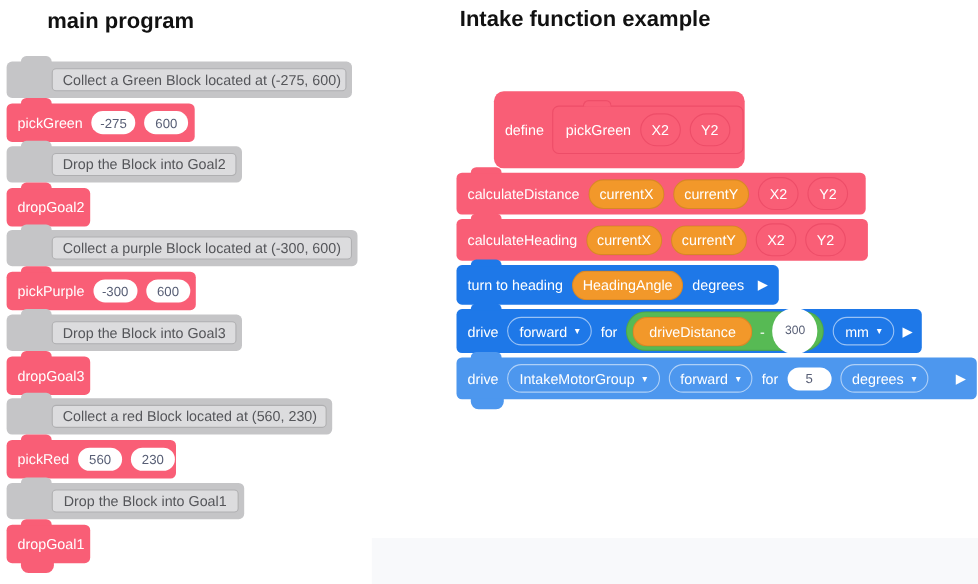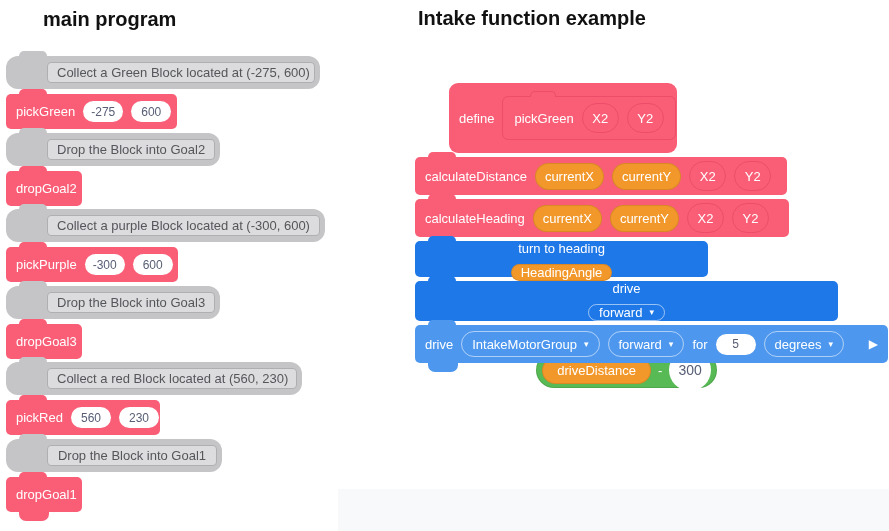--- a/index.html
+++ b/index.html
@@ -17,23 +17,23 @@
   }
   .bump{
     position:absolute;top:-5px;left:13px;width:28px;height:6px;
     background:inherit;border-radius:5px 5px 0 0;
   }
   .tail{
     position:absolute;bottom:-9px;left:13px;width:30px;height:10px;
     background:inherit;border-radius:0 0 7px 7px;
   }
   .pink{background:var(--pink);}
-  .blue{background:var(--blue);flex-direction:column;}
+  .blue{background:var(--blue);}
   .lightblue{background:var(--light_blue);}
-  .grayblock{background:var(--gray_block);padding:0 5px 0 41px;border-radius:12px;}
+  .grayblock{background:var(--gray_block);padding:0 5px 0 41px;}
   .comment-field{
     flex:1;background:var(--gray_field);border:1px solid var(--gray_field_border);
     border-radius:4px;color:var(--comment_text);font-size:13px;
     padding:2px 9px;text-align:center;overflow:hidden;
   }
   .pill{
     border-radius:999px;display:inline-flex;align-items:center;justify-content:center;
     box-sizing:border-box;padding:0 9px;font-size:12px;
   }
   .pill.white{background:#fff;color:var(--oval_text);height:21px;min-width:40px;}
@@ -42,21 +42,21 @@
   .dropdown{
     border:1px solid rgba(255,255,255,0.55);border-radius:13px;height:26px;
     display:inline-flex;align-items:center;gap:7px;padding:0 10px;font-size:13px;box-sizing:border-box;
   }
   .caret{font-size:9px;line-height:1;}
   .expand{font-size:12px;line-height:1;margin-left:auto;}
   .greenop{
     background:var(--green);border:1px solid rgba(0,0,0,0.10);border-radius:999px;
     height:36px;display:inline-flex;align-items:center;gap:7px;padding:0 5px;box-sizing:border-box;justify-content:center;
   }
-  .greenop .pill.white{height:42px;min-width:41px;font-size:14px;}
+  .greenop .pill.white{height:42px;min-width:41px;font-size:11px;}
   .greenop .pill.orange{height:27px;padding:0 14px;}
   .define{border-radius:9px;margin-left:34px;}
   .proto{
     position:relative;border:1px solid var(--pink_border);border-radius:6px;height:44px;
     display:inline-flex;align-items:center;gap:8px;padding:0 11px;box-sizing:border-box;
   }
   .proto-bump{
     position:absolute;top:-6px;left:27px;width:26px;height:6px;background:var(--pink);
     border:1px solid var(--pink_border);border-bottom:none;border-radius:5px 5px 0 0;box-sizing:border-box;
   }

